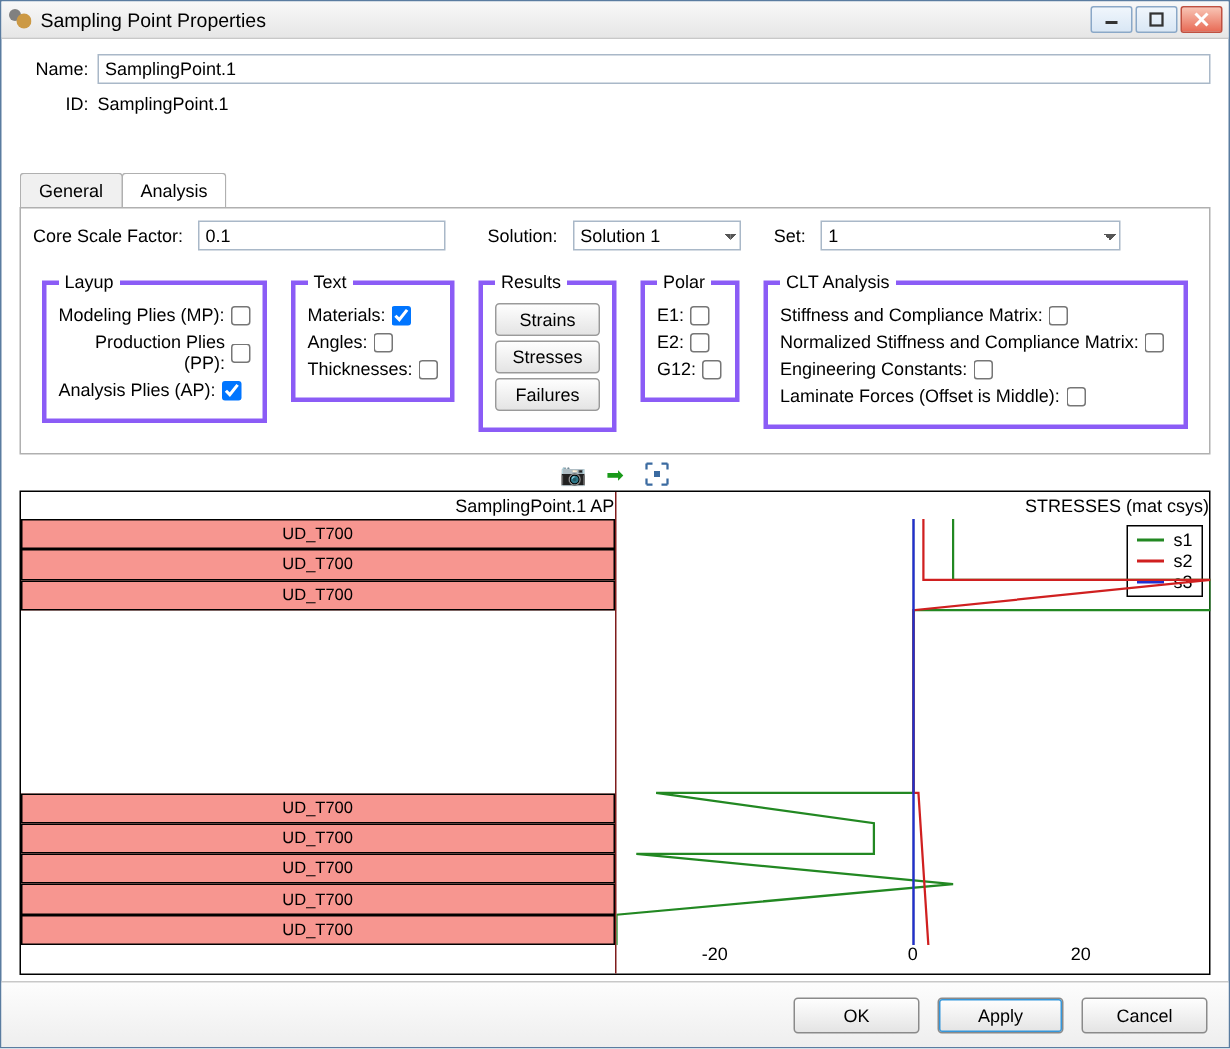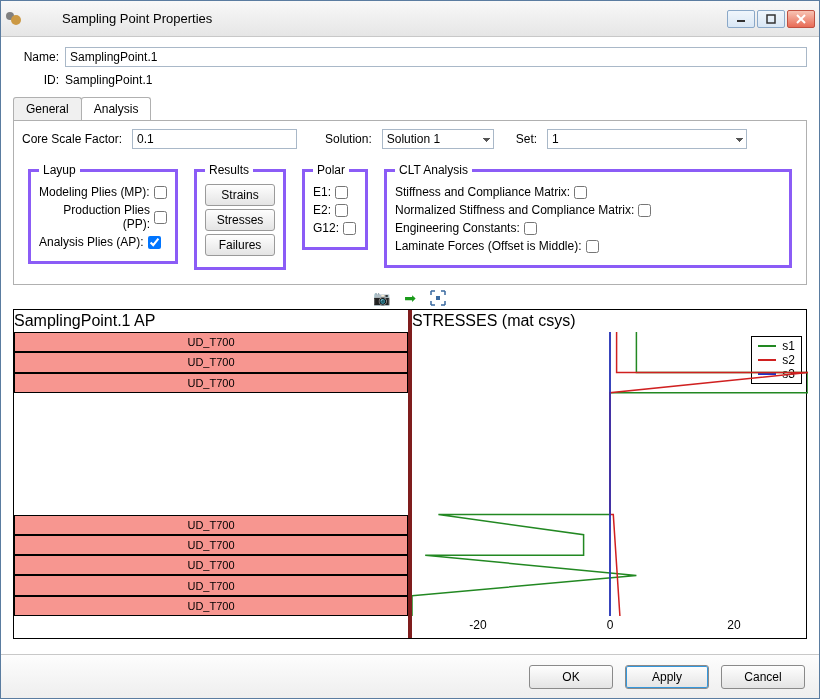--- a/index.html
+++ b/index.html
@@ -1,46 +1,46 @@
 <!DOCTYPE html>
 <html><head>
 <meta charset="utf-8">
 <style>
   * { box-sizing: border-box; font-family: "Segoe UI", Tahoma, sans-serif; font-size: 12px; }
   body { margin:0; padding:0; background:#fff; }
   .window { width:820px; height:699px; border:1px solid #5a7ca0; background:#fff; display:flex; flex-direction:column; position:relative; }
-  .titlebar { height:36px; background:linear-gradient(#f8f8f8,#e6e6e6); border-bottom:1px solid #c8c8c8; display:flex; align-items:center; padding:0 4px;gap:35px; }
+  .titlebar { height:25px; background:linear-gradient(#f8f8f8,#e6e6e6); border-bottom:1px solid #c8c8c8; display:flex; align-items:center; padding:0 4px; }
   .title-icon { width:16px; height:16px; margin-right:6px; display:inline-flex; align-items:center; justify-content:center; font-size:14px;}
   .title-text { flex:1; font-size:13px; }
   .winbtns { display:flex; gap:2px; }
   .wbtn { width:28px; height:18px; border:1px solid #8aa8c8; border-radius:2px; display:flex; align-items:center; justify-content:center; background:linear-gradient(#f0f6fc,#d9e7f5); font-size:10px; cursor:pointer;}
   .wbtn.close { background:linear-gradient(#f8c4b4,#e86b56); border-color:#c05040; color:#fff; }
   .client { flex:1; padding:10px 12px 48px 12px; display:flex; flex-direction:column; overflow:hidden; }
   .row { display:flex; align-items:center; margin-bottom:6px; }
   .lbl { text-align:right; margin-right:6px; }
   .textinput { flex:1; border:1px solid #a9b8c8; padding:2px 4px; height:20px; background:#fff;}
   .tabs { display:flex; margin-top:4px; }
-  .tab { padding:4px 12px; border:1px solid #b0b0b0; border-bottom:none; border-radius:3px 3px 0 0; background:#f0f0f0; margin-right:-1px; cursor:pointer;}
+  .tab { padding:4px 12px; border:1px solid #b0b0b0; border-bottom:none; border-radius:3px 3px 0 0; background:#f0f0f0; margin-right:-1px; cursor:pointer;margin-top:29px;}
   .tab.active { background:#fff; position:relative; z-index:2;}
   .tabbody { border:1px solid #b0b0b0; padding:8px; }
   .toprow { display:flex; align-items:center; gap:10px; margin-bottom:8px; }
   .sel { border:1px solid #a9b8c8; padding:1px 16px 1px 4px; height:20px; background:#fff; appearance:none; -webkit-appearance:none; background-image:linear-gradient(45deg,transparent 50%,#555 50%),linear-gradient(135deg,#555 50%,transparent 50%); background-position:right 6px top 8px,right 2px top 8px; background-size:4px 4px,4px 4px; background-repeat:no-repeat;}
   .groupsrow { display:flex; gap:4px; align-items:flex-start;}
   fieldset.grp { border:3px solid #8b5cf6; padding:4px 8px 8px 8px; margin:6px; }
   fieldset.grp legend{ padding:0 4px; font-size:12px; }
   .chkrow { display:flex; align-items:center; justify-content:flex-start; gap:4px; margin:4px 0;}
   .chkrow label { text-align:right;}
   .chkrow input { margin:0;}
   .resbtn { display:block; width:70px; padding:3px 0; margin:3px 0; background:linear-gradient(#fefefe,#e4e4e4); border:1px solid #9a9a9a; border-radius:3px; cursor:pointer; text-align:center; }
   .toolbaricons { display:flex; gap:10px; justify-content:center; margin-top:4px;}
   .ti { width:18px; height:18px; cursor:pointer; display:inline-flex; align-items:center; justify-content:center; font-size:14px;}
   .charts { display:flex; border:1px solid #000; margin-top:2px; height:330px; }
   .chart { flex:1; display:flex; flex-direction:column; }
-  .chart + .chart { border-left:4px solid #7f1d1d;}
-  .charttitle { text-align:left; font-size:16px; font-family:Arial, sans-serif; padding:2px 0;}
+  .chart + .chart { border-left:1px solid #7f1d1d;}
+  .charttitle { text-align:right; font-size:12px; font-family:Arial, sans-serif; padding:2px 0;}
   .plybox { flex:1; position:relative; }
   .plyrow { position:absolute; left:0; right:0; background:#f79690; border:1px solid #000; display:flex; align-items:center; justify-content:center; font-size:11px;}
   .stressplot { flex:1; position:relative; }
   .xaxis { height:22px; position:relative; }
   .xt { position:absolute; top:2px; font-size:12px; transform:translateX(-50%);}
   .legendbox { position:absolute; right:4px; top:4px; background:#fff; border:1px solid #000; padding:2px 6px; font-size:12px;}
   .lrow { display:flex; align-items:center; gap:6px;}
   .lsw { width:18px; height:2px; display:inline-block;}
   .bottombar { position:absolute; bottom:0; left:0; right:0; height:44px; border-top:1px solid #c8c8c8; background:linear-gradient(#fdfdfd,#eeeeee); display:flex; justify-content:flex-end; align-items:center; gap:12px; padding:0 14px;}
   .dlgbtn { width:84px; padding:4px 0; background:linear-gradient(#fefefe,#e4e4e4); border:1px solid #8a8a8a; border-radius:3px; cursor:pointer; text-align:center;}
@@ -115,20 +115,35 @@
           <div class="chkrow">
               <label>Production Plies (PP):</label>
               <input type="checkbox" style="">
             </div>
           <div class="chkrow">
               <label>Analysis Plies (AP):</label>
               <input type="checkbox" checked="" style="">
             </div>
         </fieldset>
 
+        <fieldset class="grp" style="width:108px;">
+          <legend>Text</legend>
+          <div class="chkrow">
+              <label>Materials:</label>
+              <input type="checkbox" checked="" style="">
+            </div>
+          <div class="chkrow">
+              <label>Angles:</label>
+              <input type="checkbox" style="">
+            </div>
+          <div class="chkrow">
+              <label>Thicknesses:</label>
+              <input type="checkbox" style="">
+            </div>
+        </fieldset>
 
         <fieldset class="grp" style="width:92px;">
           <legend>Results</legend>
           <span class="resbtn">Strains</span>
           <span class="resbtn">Stresses</span>
           <span class="resbtn">Failures</span>
         </fieldset>
 
         <fieldset class="grp" style="width:66px;">
           <legend>Polar</legend>
@@ -216,21 +231,21 @@
         <svg width="396" height="284" style="position: absolute; left: 0px; top: 0px;">
               <line x1="198" x2="198" y1="0" y2="284" stroke="#000" stroke-width="1"></line>
               <polyline fill="none" stroke="#228822" stroke-width="1.5" points="224.4,0 224.4,40.611999999999995 396,40.611999999999995 396,60.775999999999996 198,60.775999999999996 198,182.612 26.4,182.612 171.6,202.77599999999998 171.6,223.22400000000002 13.2,223.22400000000002 224.4,243.388 0,263.836 0,284"></polyline>
               <polyline fill="none" stroke="#d02020" stroke-width="1.5" points="204.60000000000002,0 204.60000000000002,40.611999999999995 396,40.611999999999995 198,60.775999999999996 198,182.612 201.29999999999998,182.612 207.9,284"></polyline>
               <polyline fill="none" stroke="#2030d0" stroke-width="1.5" points="198,0 198,284"></polyline>
             </svg>
           </div>
         <div class="xaxis" id="stressxaxis">
             <span class="xt" style="left: 66px;">-20</span>
             <span class="xt" style="left: 198px;">0</span>
-            <span class="xt" style="left: 322px;">20</span>
+            <span class="xt" style="left: 310px;">20</span>
           </div>
       </div>
     </div>
   </div>
 
   <div class="bottombar">
     <span class="dlgbtn">OK</span>
     <span class="dlgbtn default">Apply</span>
     <span class="dlgbtn">Cancel</span>
   </div>

